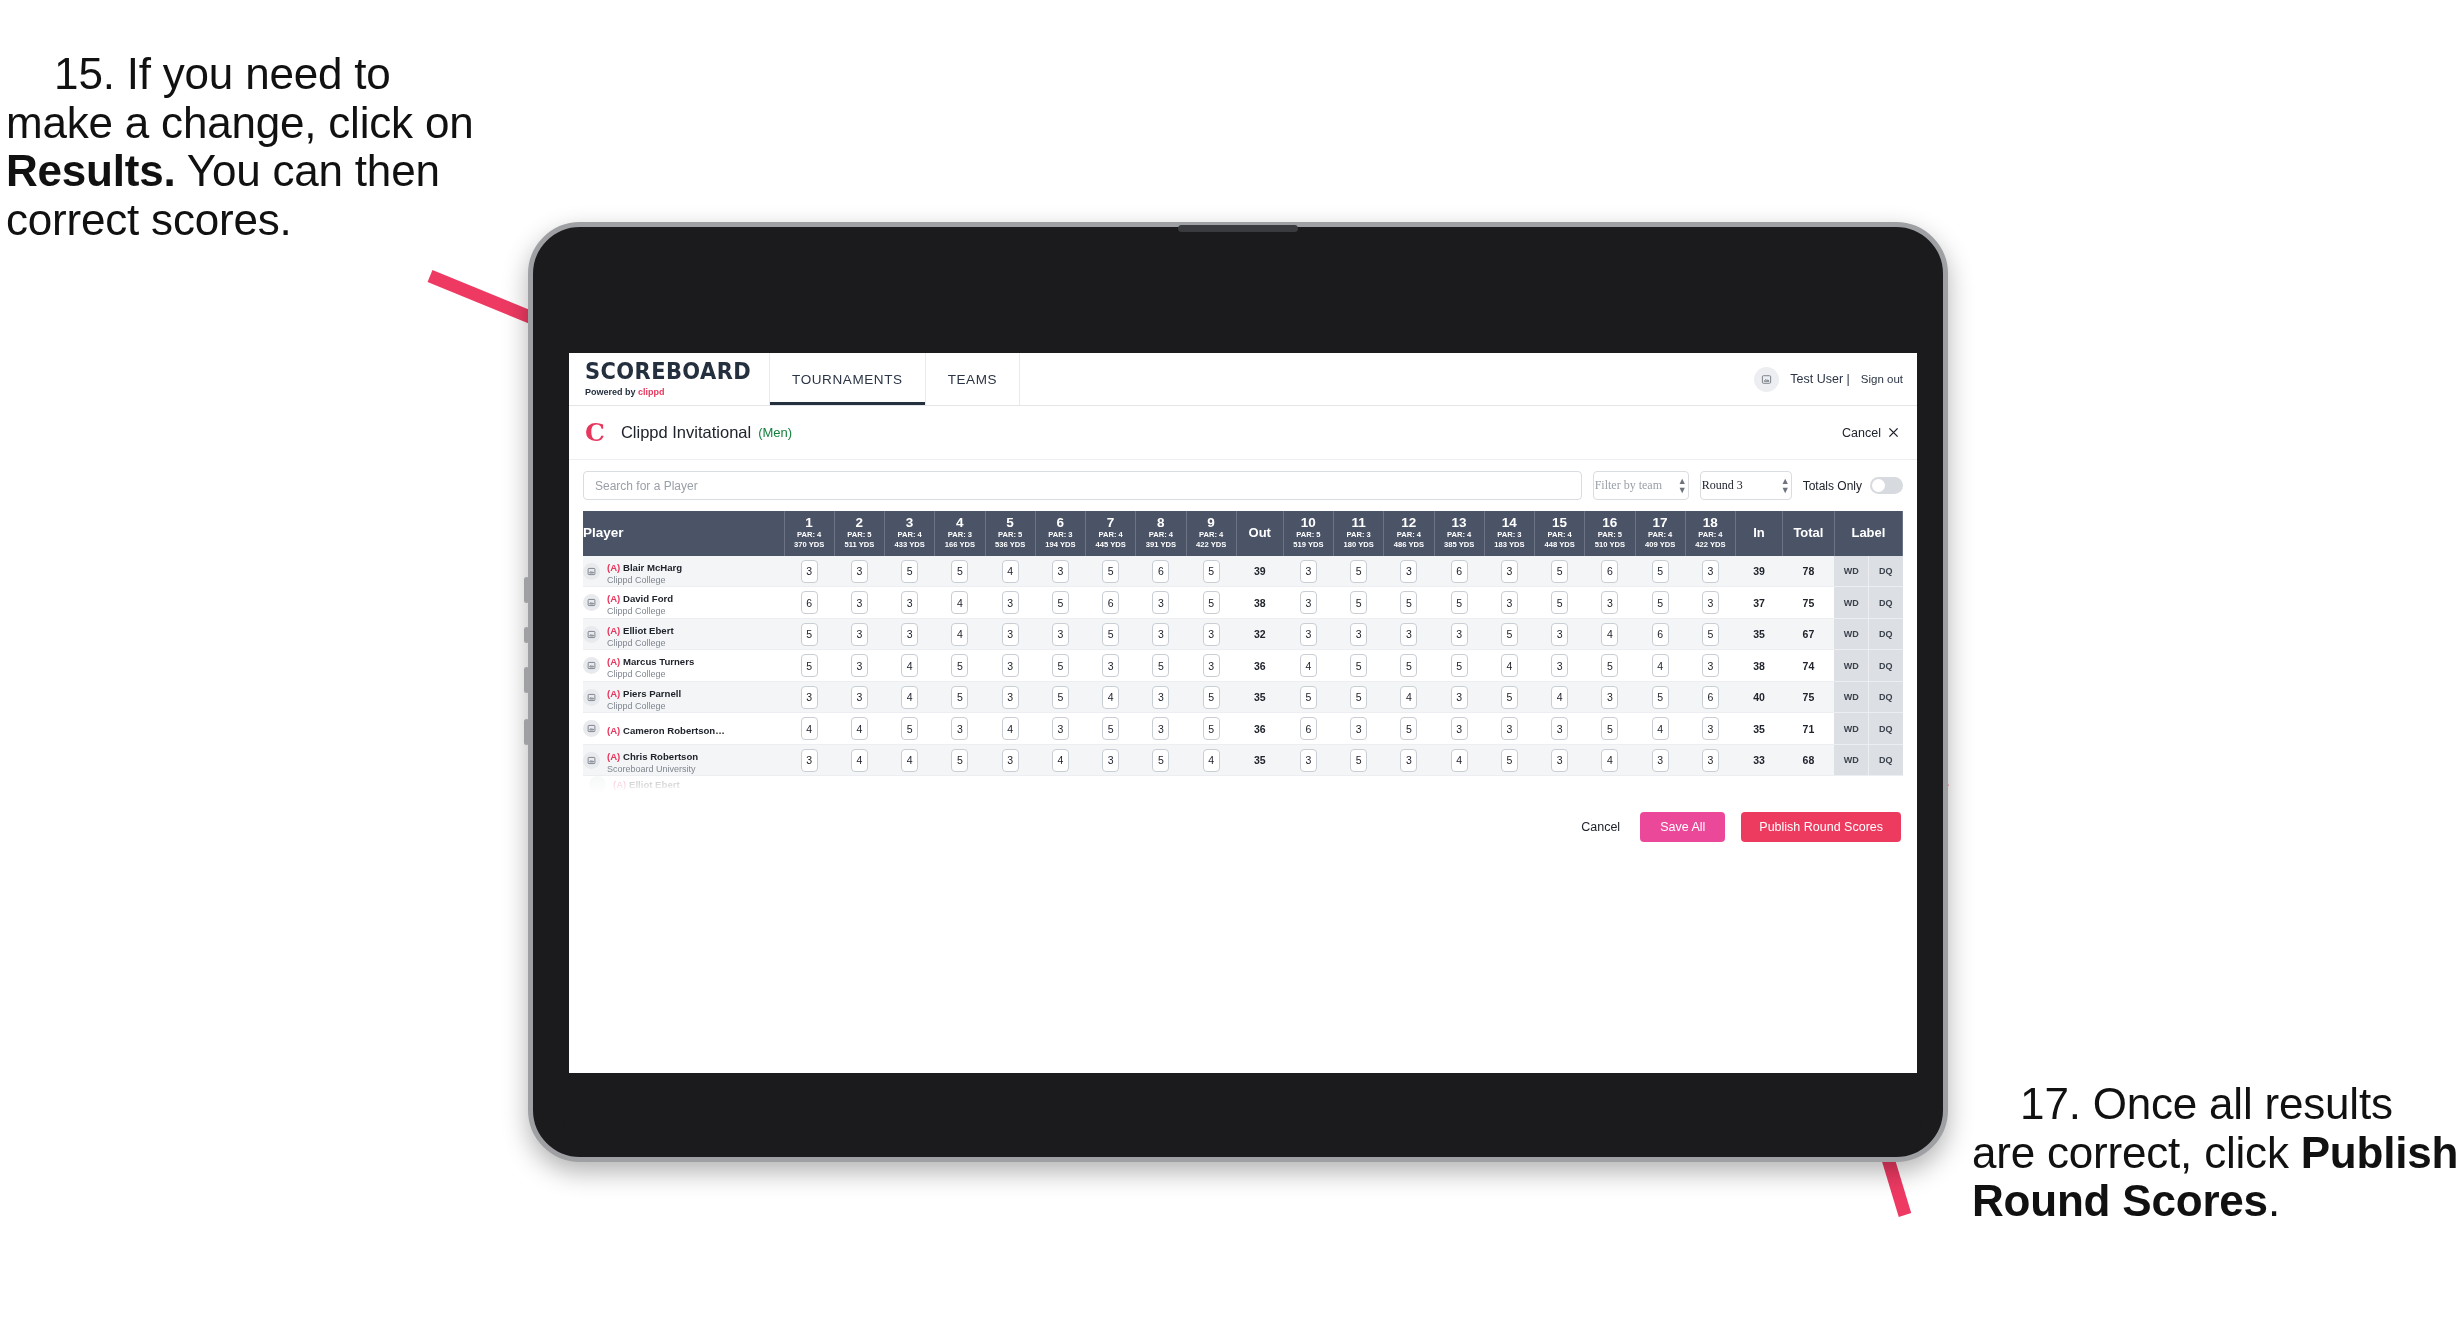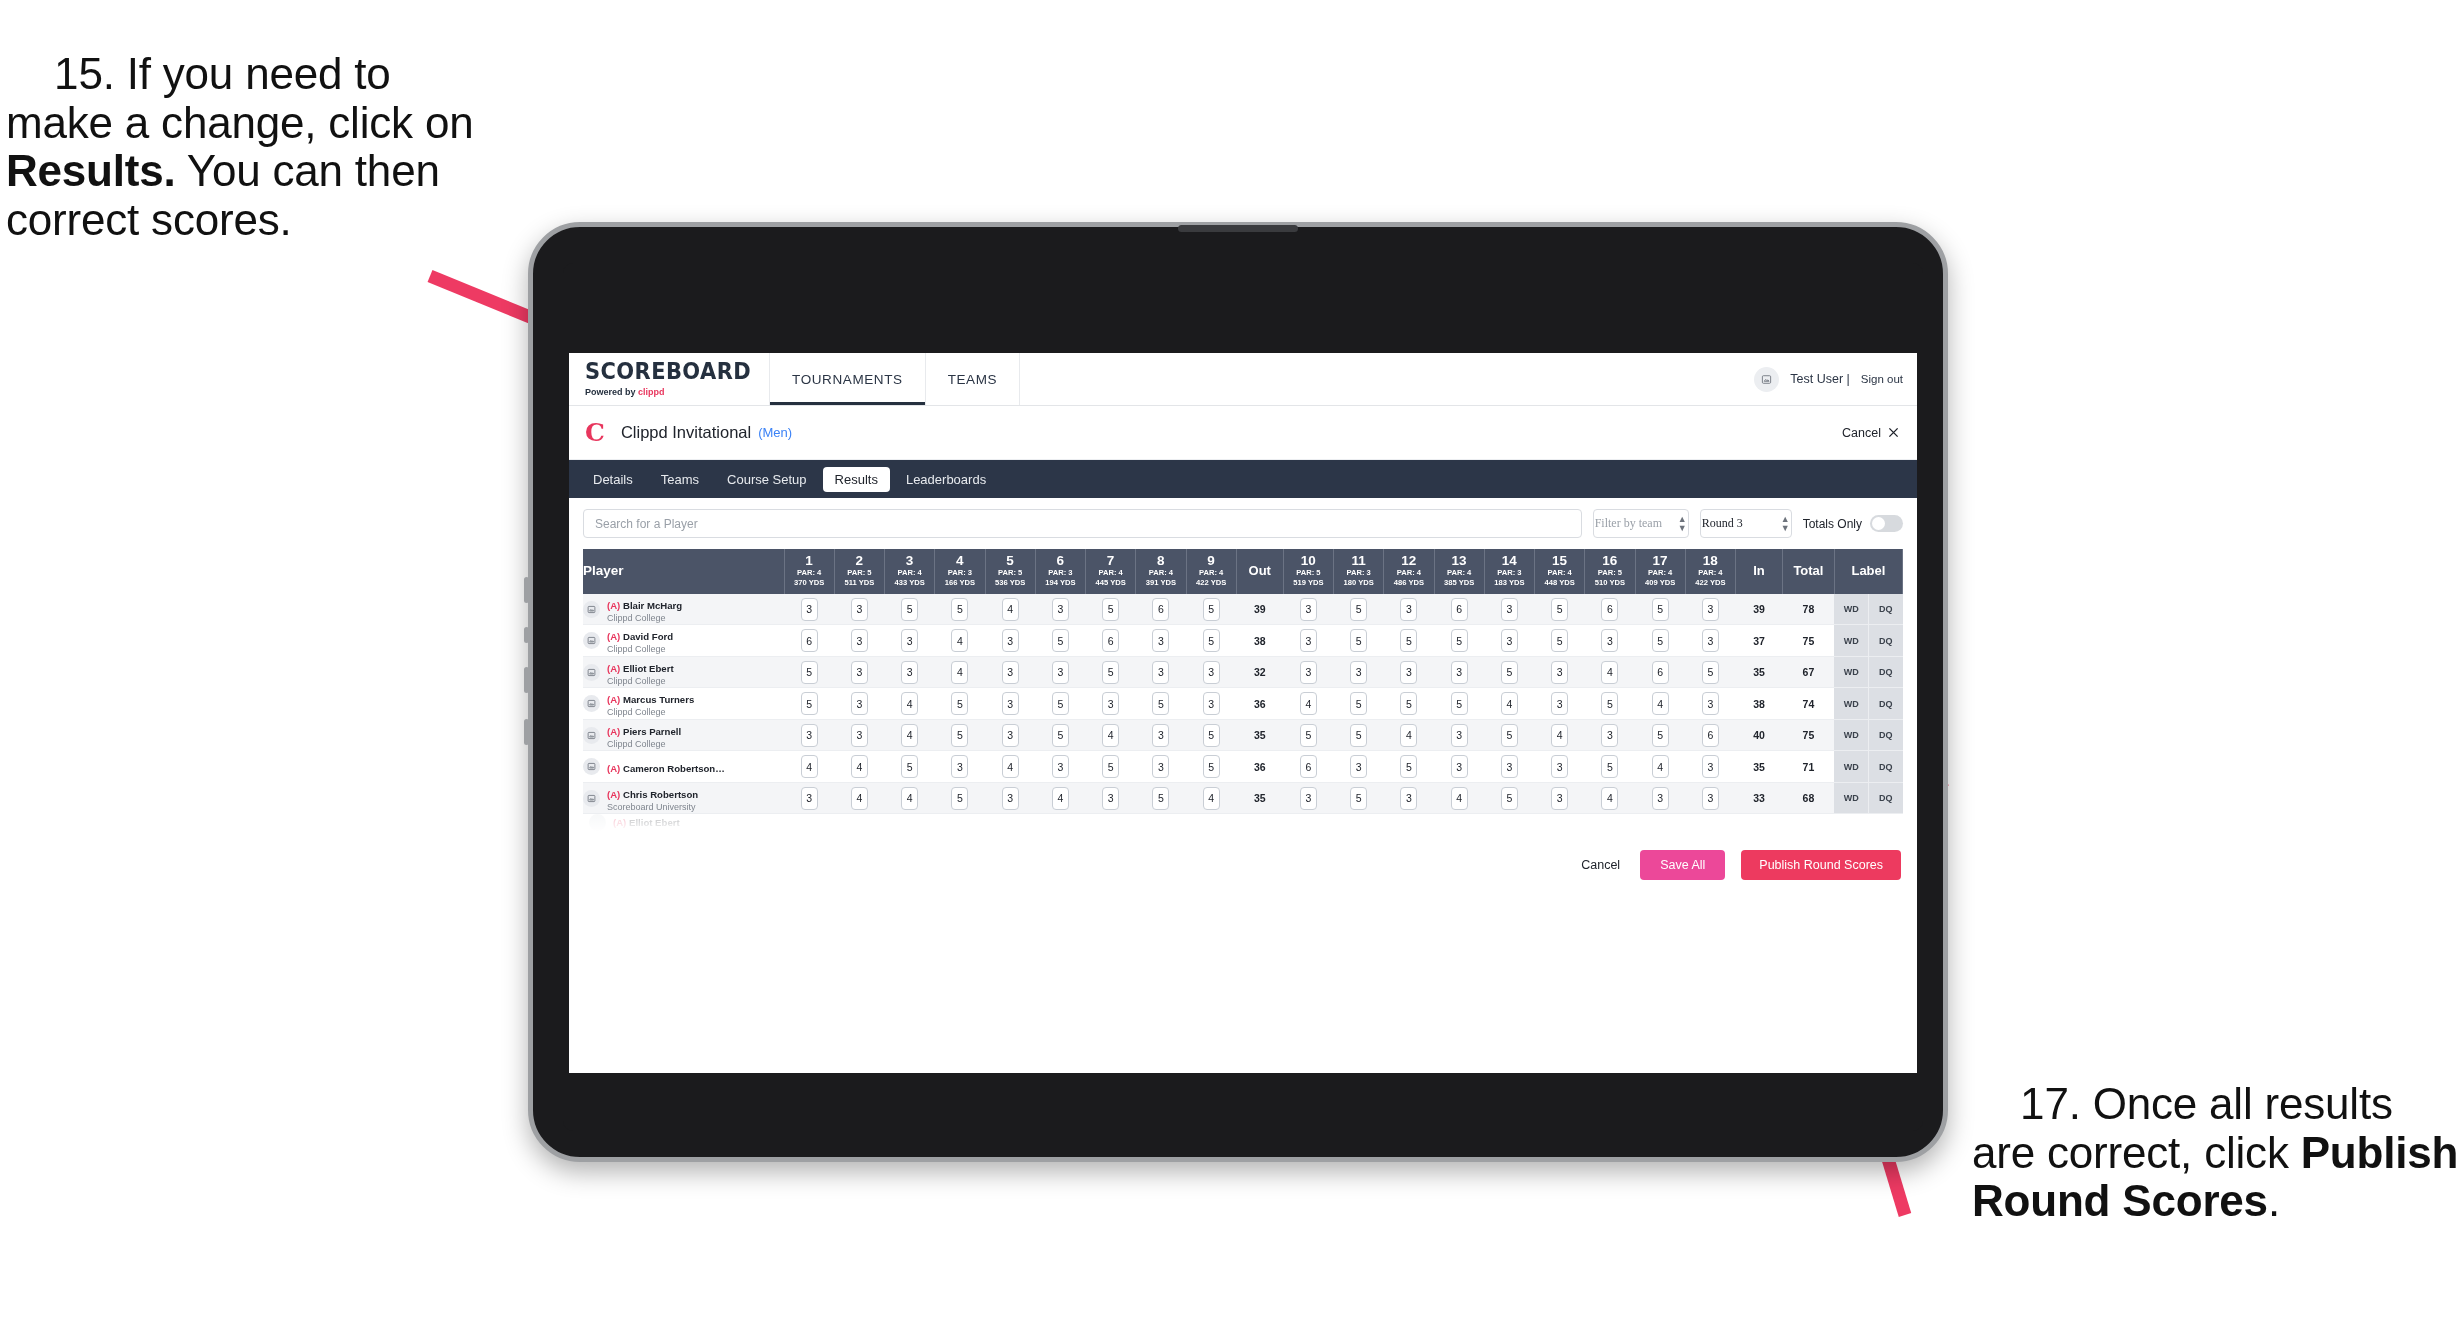--- a/index.html
+++ b/index.html
@@ -108,21 +108,21 @@
   #tourney {
     display: flex; align-items: center;
     height: 54px; padding: 0 18px 0 16px;
     background: #ffffff; border-bottom: 1px solid #eceef1;
   }
   .c-logo {
     font-family: "DejaVu Serif", serif; font-weight: 700;
     font-size: 25px; color: #e8365d; margin-right: 16px; line-height: 1;
   }
   .t-name { font-size: 16.5px; color: #20242c; font-weight: 400; }
-  .t-cat { font-size: 13px; color: #3b82f6; margin-left: 7px; }
+  .t-cat { font-size: 13px; color: #15803d; margin-left: 7px; }
   .t-spacer { flex: 1; }
   .cancel-x { display: flex; align-items: center; gap: 7px; font-size: 12.5px; color: #20242c; cursor: pointer; }
 
   
   #sectiontabs {
     display: flex; align-items: center; gap: 4px;
     height: 38px; padding: 0 12px;
     background: #2c3648;
   }
   .stab {
@@ -295,27 +295,20 @@
           <div class="t-cat">(Men)</div>
           <div class="t-spacer"></div>
           <div class="cancel-x">
             <span>Cancel</span>
             <svg width="11" height="11" viewBox="0 0 12 12" stroke="#20242c" stroke-width="1.5">
                 <path d="M1.5 1.5l9 9M10.5 1.5l-9 9"></path>
               </svg>
           </div>
         </div>
 
-        <div id="sectiontabs">
-          <div class="stab">Details</div>
-          <div class="stab">Teams</div>
-          <div class="stab">Course Setup</div>
-          <div class="stab active">Results</div>
-          <div class="stab">Leaderboards</div>
-        </div>
 
         <div id="filterbar">
           <input class="search-input" type="text" placeholder="Search for a Player" style="">
           <div class="sel placeholder">
             <span>Filter by team</span>
             <span class="caret">▲<br>▼</span>
           </div>
           <div class="sel">
             <span>Round 3</span>
             <span class="caret">▲<br>▼</span>

